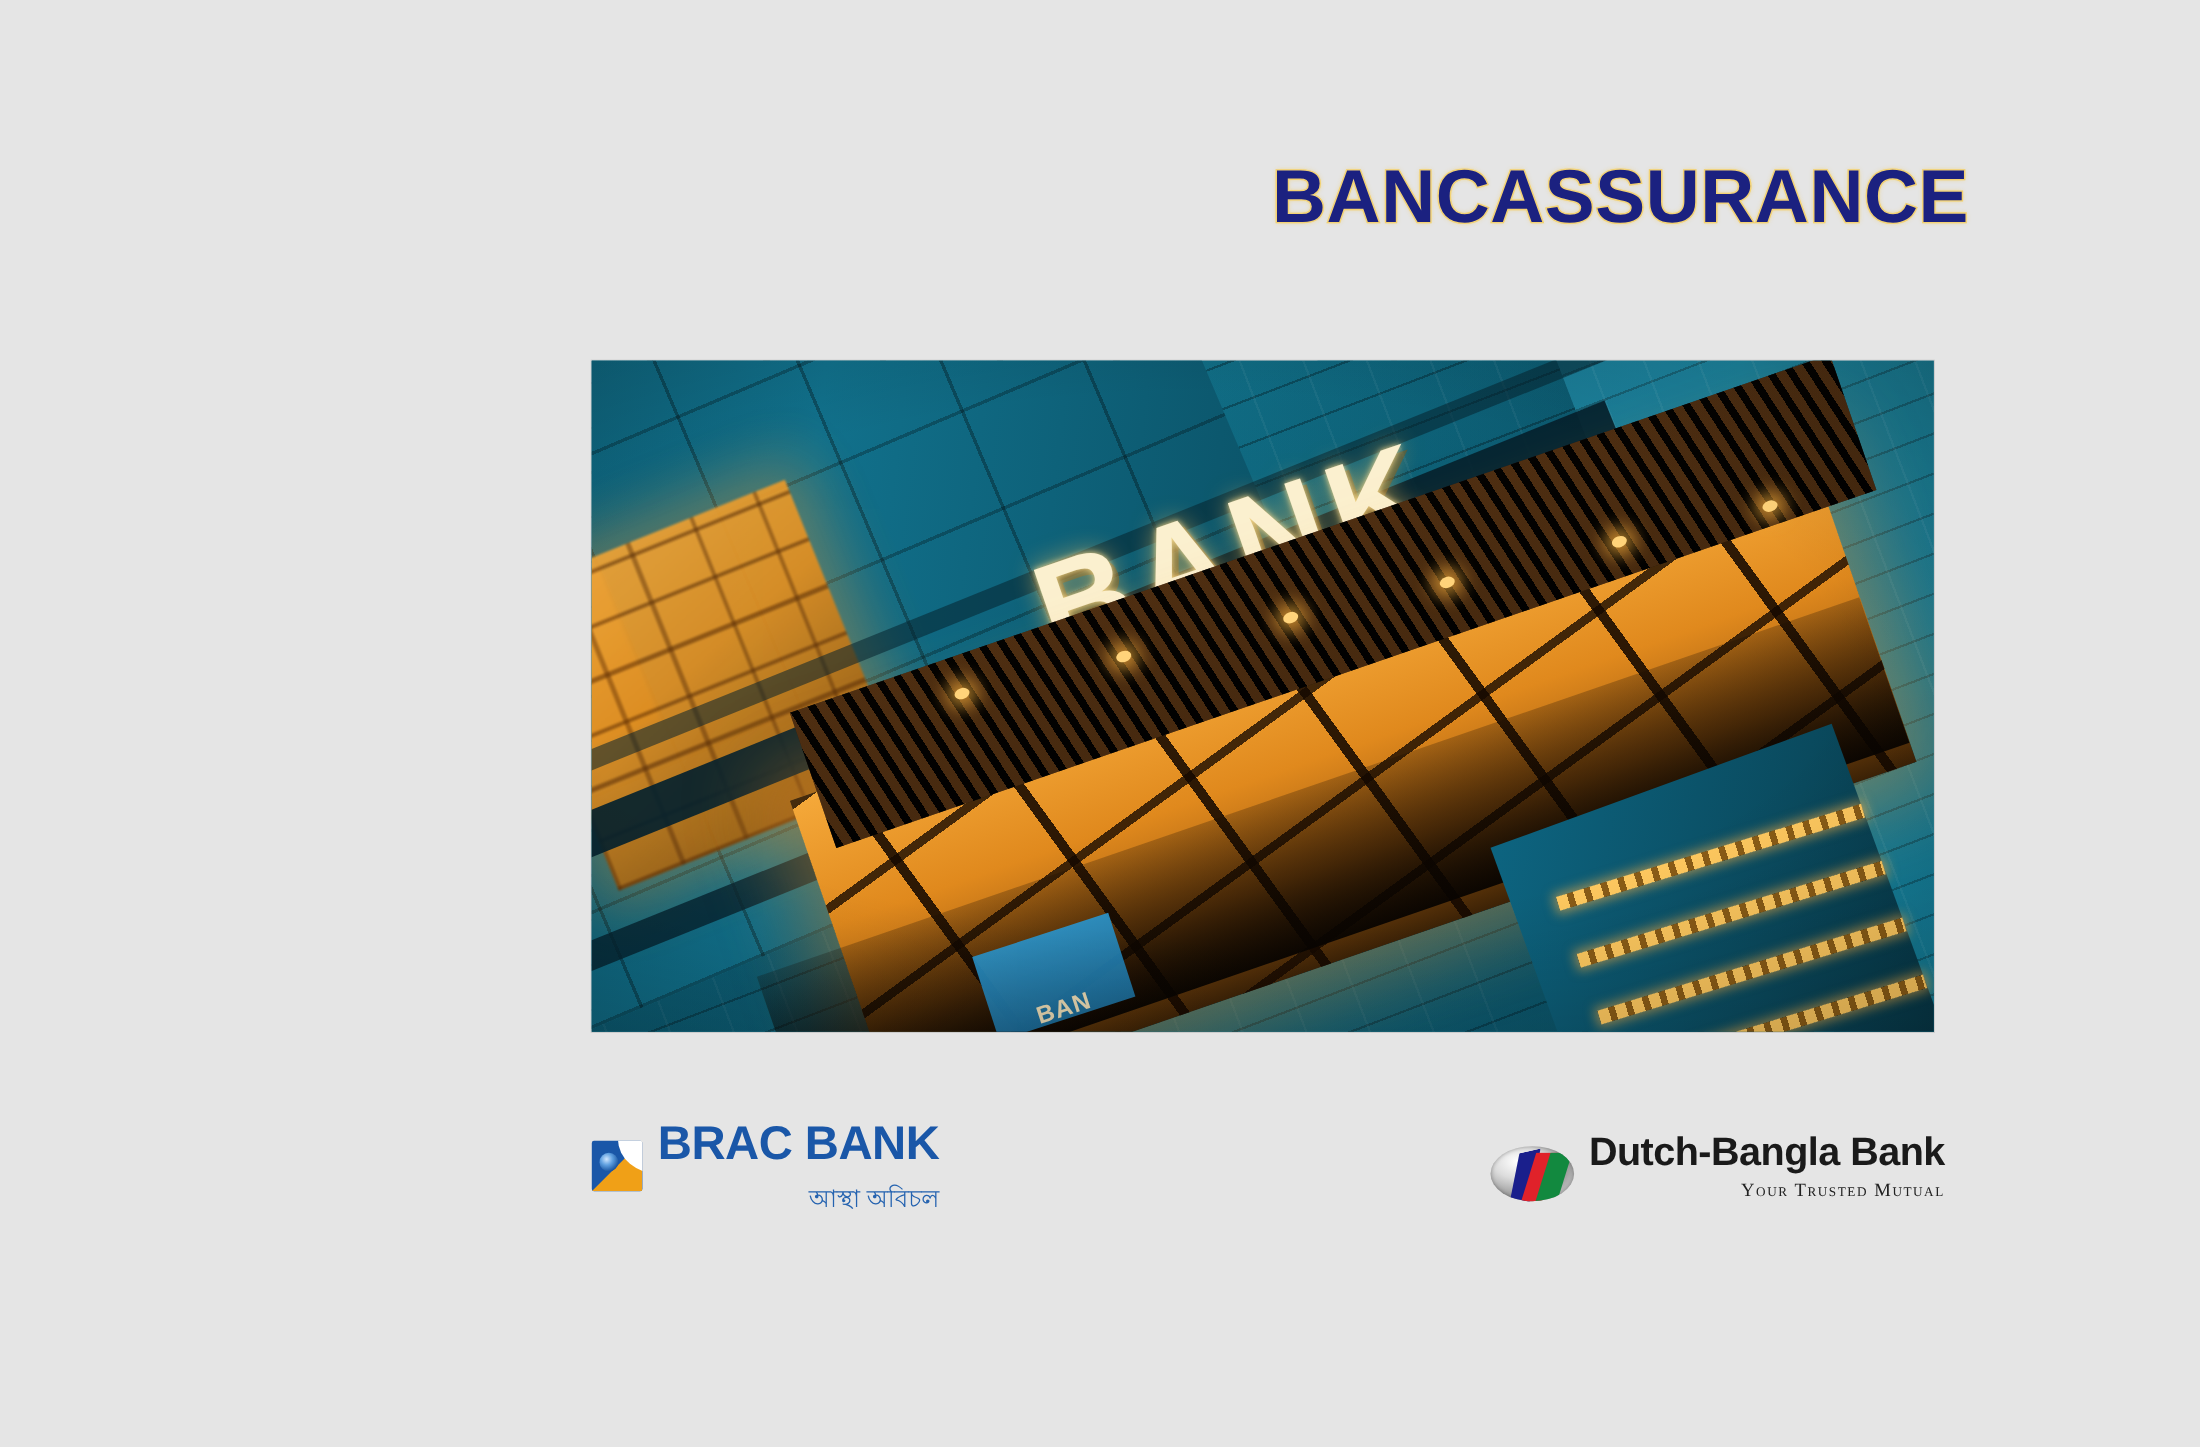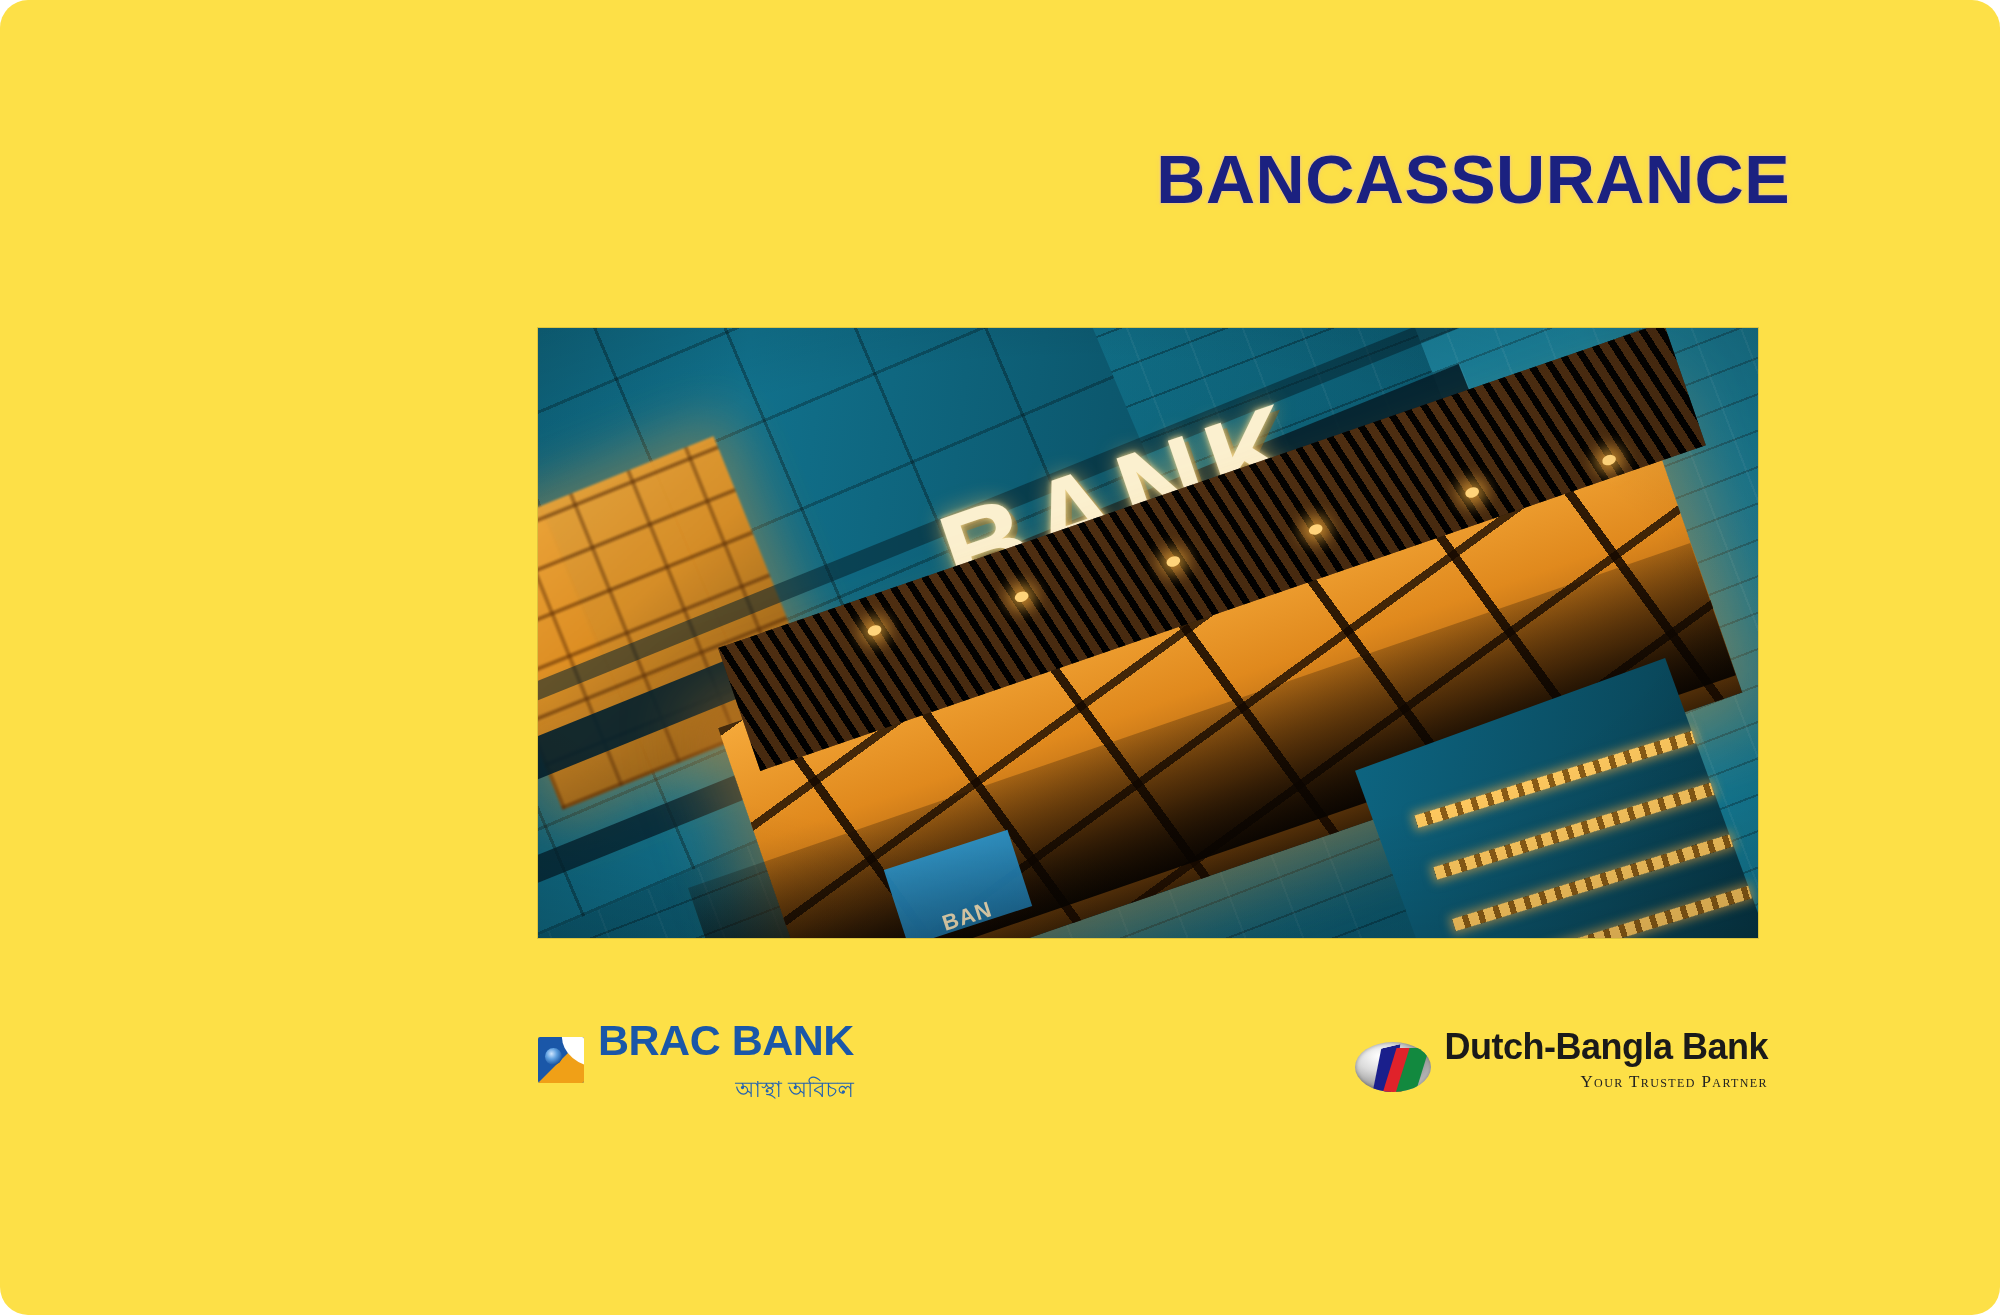--- a/index.html
+++ b/index.html
@@ -1,19 +1,19 @@
 <!DOCTYPE html>
 <html><head>
 <meta charset="utf-8">
 <style>
   * { margin:0; padding:0; box-sizing:border-box; }
   html,body { width:2000px; height:1315px; background:#ffffff; overflow:hidden; }
   body { font-family:"Liberation Sans", sans-serif; position:relative; }
 
-  .slide { position:absolute; inset:0; background:#fde047;border-radius:28px; }
+  .slide { position:absolute; inset:0; background:#e5e5e5; }
 
   
   .title-wrap{
     position:absolute; left:0; top:140px; width:1790px;
     text-align:right;
   }
   .title{
     display:inline-block;
     font-family:"Liberation Sans", sans-serif;
     font-weight:bold;
@@ -337,19 +337,19 @@
     </div>
 
     <div class="logo dbbl">
       <div class="dbbl-mark">
         <i class="s1"></i>
         <i class="s2"></i>
         <i class="s3"></i>
       </div>
       <div class="dbbl-text">
         <span class="dbbl-name">Dutch-Bangla Bank</span>
-        <span class="dbbl-tag">Your Trusted Partner</span>
+        <span class="dbbl-tag">Your Trusted Mutual</span>
       </div>
     </div>
 
 
   </div>
 </div>
 
 </body></html>

